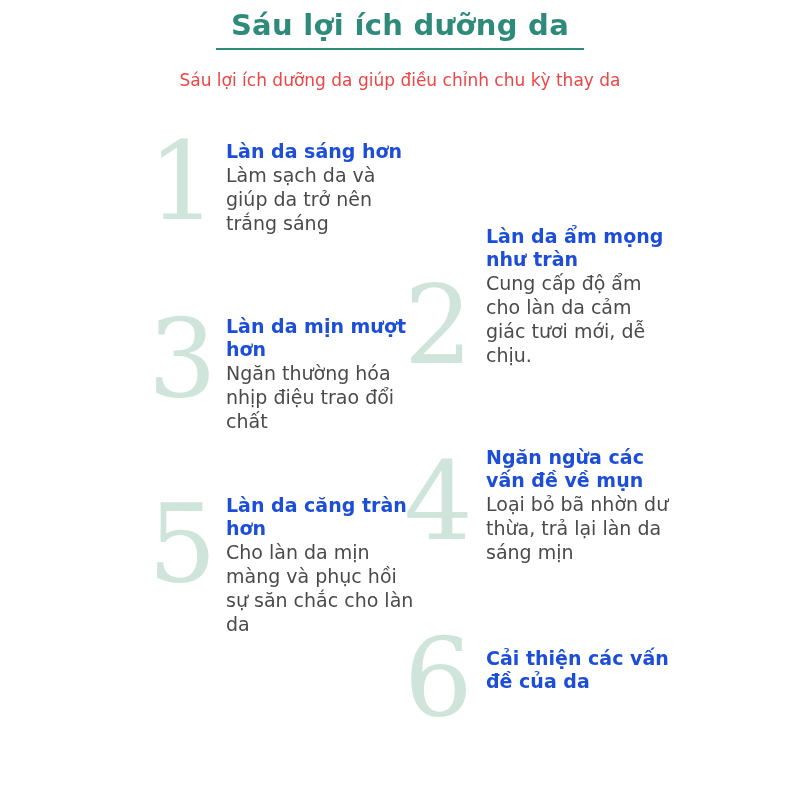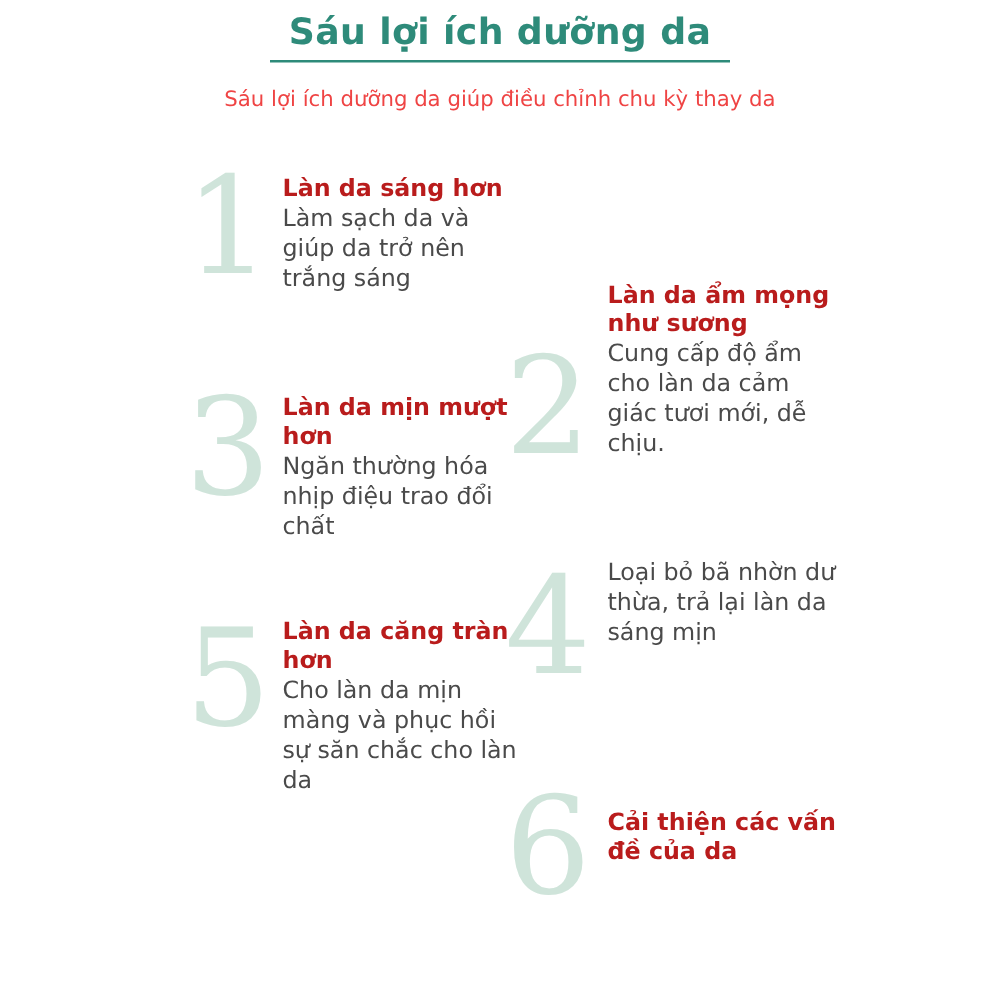--- a/index.html
+++ b/index.html
@@ -60,21 +60,21 @@
     font-family: "DejaVu Serif", serif;
     user-select: none;
   }
   .itext {
     position: absolute;
     width: 190px;
   }
   .ihead {
     font-size: 19px;
     font-weight: bold;
-    color: #b91c1c;
+    color: #1d4ed8;
     line-height: 1.22;
   }
   .ibody {
     font-size: 19px;
     color: #4a4a4a;
     line-height: 1.25;
     margin-top: 1px;
   }
 </style>
 </head>
@@ -90,36 +90,37 @@
     <div class="num" style="left:148px; top:128px;">1</div>
     <div class="itext" style="left:226px; top:140px;">
       <div class="ihead">Làn da sáng hơn</div>
       <div class="ibody">Làm sạch da và giúp da trở nên trắng sáng</div>
     </div>
   </div>
 
   <div class="item">
     <div class="num" style="left:404px; top:272px;">2</div>
     <div class="itext" style="left:486px; top:225px;">
-      <div class="ihead">Làn da ẩm mọng như sương</div>
+      <div class="ihead">Làn da ẩm mọng như tràn</div>
       <div class="ibody">Cung cấp độ ẩm cho làn da cảm giác tươi mới, dễ chịu.</div>
     </div>
   </div>
 
   <div class="item">
     <div class="num" style="left:148px; top:305px;">3</div>
     <div class="itext" style="left:226px; top:315px;">
       <div class="ihead">Làn da mịn mượt hơn</div>
       <div class="ibody">Ngăn thường hóa nhịp điệu trao đổi chất</div>
     </div>
   </div>
 
   <div class="item">
     <div class="num" style="left:404px; top:448px;">4</div>
     <div class="itext" style="left:486px; top:446px;">
+      <div class="ihead">Ngăn ngừa các vấn đề về mụn</div>
       <div class="ibody">Loại bỏ bã nhờn dư thừa, trả lại làn da sáng mịn</div>
     </div>
   </div>
 
   <div class="item">
     <div class="num" style="left:148px; top:490px;">5</div>
     <div class="itext" style="left:226px; top:494px;">
       <div class="ihead">Làn da căng tràn hơn</div>
       <div class="ibody">Cho làn da mịn màng và phục hồi sự săn chắc cho làn da</div>
     </div>

